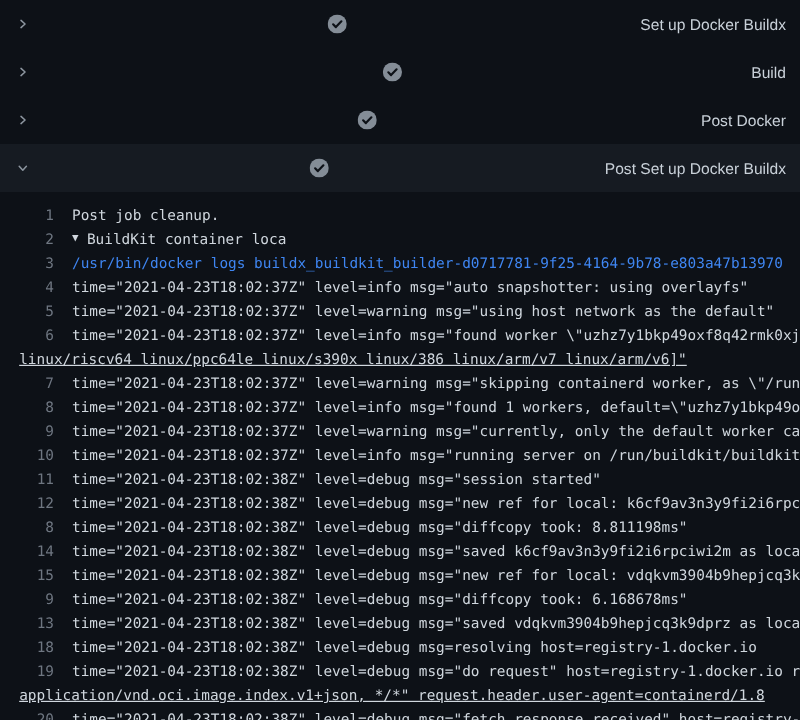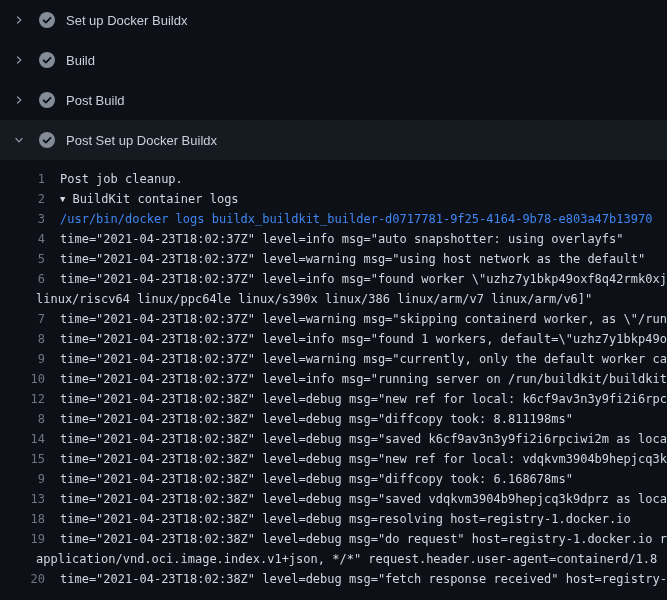--- a/index.html
+++ b/index.html
@@ -15,20 +15,21 @@
   .sections { width: 100%; }
   .section {
     display: flex;
     align-items: center;
     height: 40px;
     padding: 0 12px;
     cursor: pointer;
     color: var(--header-text, #c9d1d9);
     font-size: 13px;
     box-sizing: border-box;
+    justify-content: space-between;
   }
   .section.expanded { background: var(--hl, #161b22); }
   .chev {
     width: 14px;
     height: 14px;
     display: flex;
     align-items: center;
     justify-content: center;
     margin-right: 13px;
     color: var(--chev, #8b949e);
@@ -62,21 +63,21 @@
     overflow: hidden;
   }
   .num {
     width: 45px;
     text-align: right;
     color: var(--num, #6e7681);
     flex: none;
   }
   .txt { margin-left: 15px; }
   .row.command .txt { color: var(--cmd, #3f86f2); }
-  .row.cont { padding-left: 36px; box-sizing: border-box; }
+  .row.cont { padding-left: 16px; box-sizing: border-box; text-decoration: underline; }
   .row.cont .txt { margin-left: 0; }
   .marker {
     font-size: 9px;
     margin-left: 15px;
     margin-right: 7px;
     color: var(--log-text, #d0d7de);
     align-self: center;
     line-height: 20px;
   }
   .row.group .txt { margin-left: 0; }
@@ -121,21 +122,21 @@
       <svg viewBox="0 0 16 16" width="12" height="12">
         <path d="M6 4l4.5 4L6 12" fill="none" stroke-width="1.7" stroke-linecap="round" stroke-linejoin="round"></path>
       </svg>
     </span>
     <span class="check">
       <svg viewBox="0 0 16 16" width="16" height="16">
         <circle cx="8" cy="8" r="8"></circle>
         <path d="M4.6 8.3l2.3 2.3 4.6-4.8" fill="none" stroke-width="1.8" stroke-linecap="round" stroke-linejoin="round"></path>
       </svg>
     </span>
-    <span class="slabel">Post Build</span>
+    <span class="slabel">Post Docker</span>
   </div>
 
   <div class="section expanded">
     <span class="chev">
       <svg viewBox="0 0 16 16" width="12" height="12">
         <path d="M6 4l4.5 4L6 12" fill="none" stroke-width="1.7" stroke-linecap="round" stroke-linejoin="round"></path>
       </svg>
     </span>
     <span class="check">
       <svg viewBox="0 0 16 16" width="16" height="16">
@@ -150,21 +151,21 @@
     <div class="log-rows">
   <div class="row plain">
     <span class="num">1</span>
     
     <span class="txt">Post job cleanup.</span>
   </div>
 
   <div class="row group">
     <span class="num">2</span>
     <span class="marker">▼</span>
-    <span class="txt">BuildKit container logs</span>
+    <span class="txt">BuildKit container loca</span>
   </div>
 
   <div class="row command">
     <span class="num">3</span>
     
     <span class="txt">/usr/bin/docker logs buildx_buildkit_builder-d0717781-9f25-4164-9b78-e803a47b13970</span>
   </div>
 
   <div class="row plain">
     <span class="num">4</span>
@@ -207,20 +208,25 @@
     
     <span class="txt">time="2021-04-23T18:02:37Z" level=warning msg="currently, only the default worker ca</span>
   </div>
 
   <div class="row plain">
     <span class="num">10</span>
     
     <span class="txt">time="2021-04-23T18:02:37Z" level=info msg="running server on /run/buildkit/buildkit</span>
   </div>
 
+  <div class="row plain">
+    <span class="num">11</span>
+    
+    <span class="txt">time="2021-04-23T18:02:38Z" level=debug msg="session started"</span>
+  </div>
 
   <div class="row plain">
     <span class="num">12</span>
     
     <span class="txt">time="2021-04-23T18:02:38Z" level=debug msg="new ref for local: k6cf9av3n3y9fi2i6rpc</span>
   </div>
 
   <div class="row plain">
     <span class="num">8</span>
     

